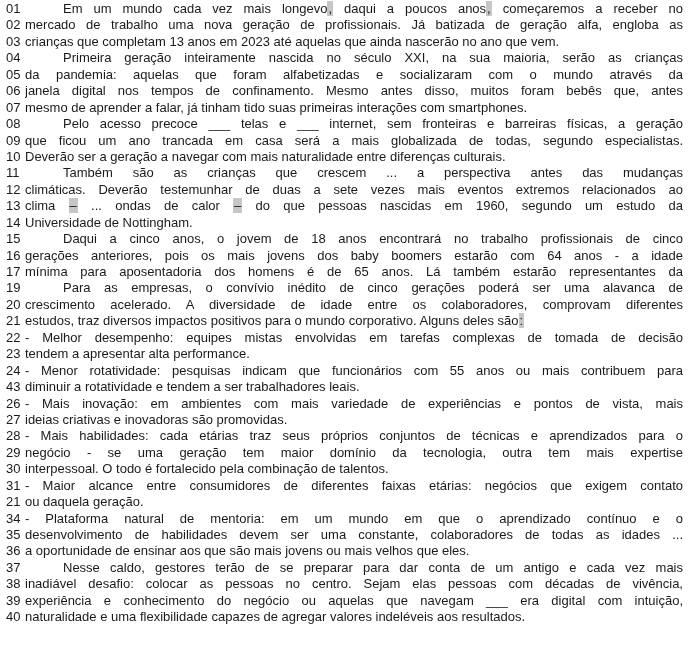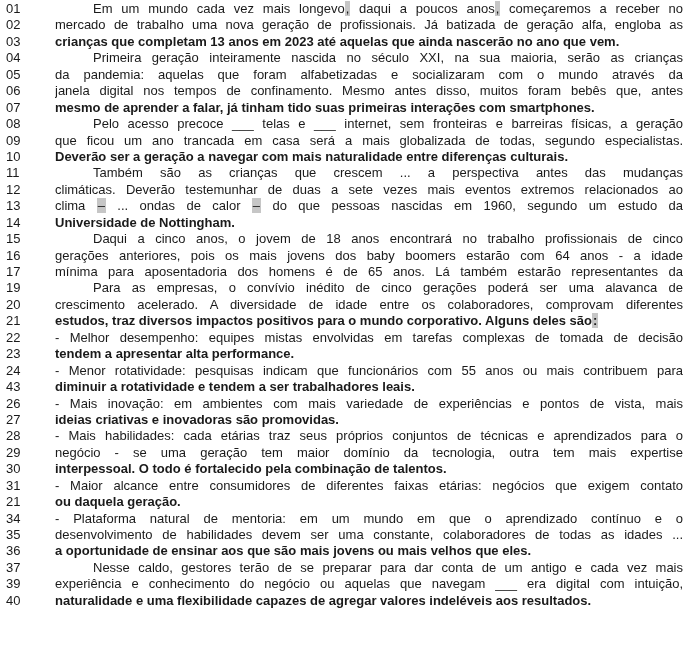--- a/index.html
+++ b/index.html
@@ -33,25 +33,23 @@
     text-align:left;
   }
   .txt{
     flex:1 1 auto;
     box-sizing:border-box;
     padding-right:16px;
     text-align:justify;
     text-align-last:justify;
     overflow:hidden;
     white-space:normal;
-    margin-left:30px;
   }
   .txt.last{
     text-align-last:left;
-    font-weight:bold;
   }
   .txt.indent{
     text-indent:38px;
   }
   .hl{
     background:var(--hl);
     padding:0 1px;
   }
 </style>
 </head>
@@ -193,20 +191,24 @@
       </div>
       <div class="line">
         <span class="num">36</span>
         <span class="txt last"><span>a oportunidade de ensinar aos que são mais jovens ou mais velhos que eles.</span></span>
       </div>
       <div class="line">
         <span class="num">37</span>
         <span class="txt indent"><span>Nesse caldo, gestores terão de se preparar para dar conta de um antigo e cada vez mais</span></span>
       </div>
       <div class="line">
+        <span class="num">38</span>
+        <span class="txt"><span>inadiável desafio: colocar as pessoas no centro. Sejam elas pessoas com décadas de vivência,</span></span>
+      </div>
+      <div class="line">
         <span class="num">39</span>
         <span class="txt"><span>experiência e conhecimento do negócio ou aquelas que navegam ___ era digital com intuição,</span></span>
       </div>
       <div class="line">
         <span class="num">40</span>
         <span class="txt last"><span>naturalidade e uma flexibilidade capazes de agregar valores indeléveis aos resultados.</span></span>
       </div>
     </div>
 </div>
 

